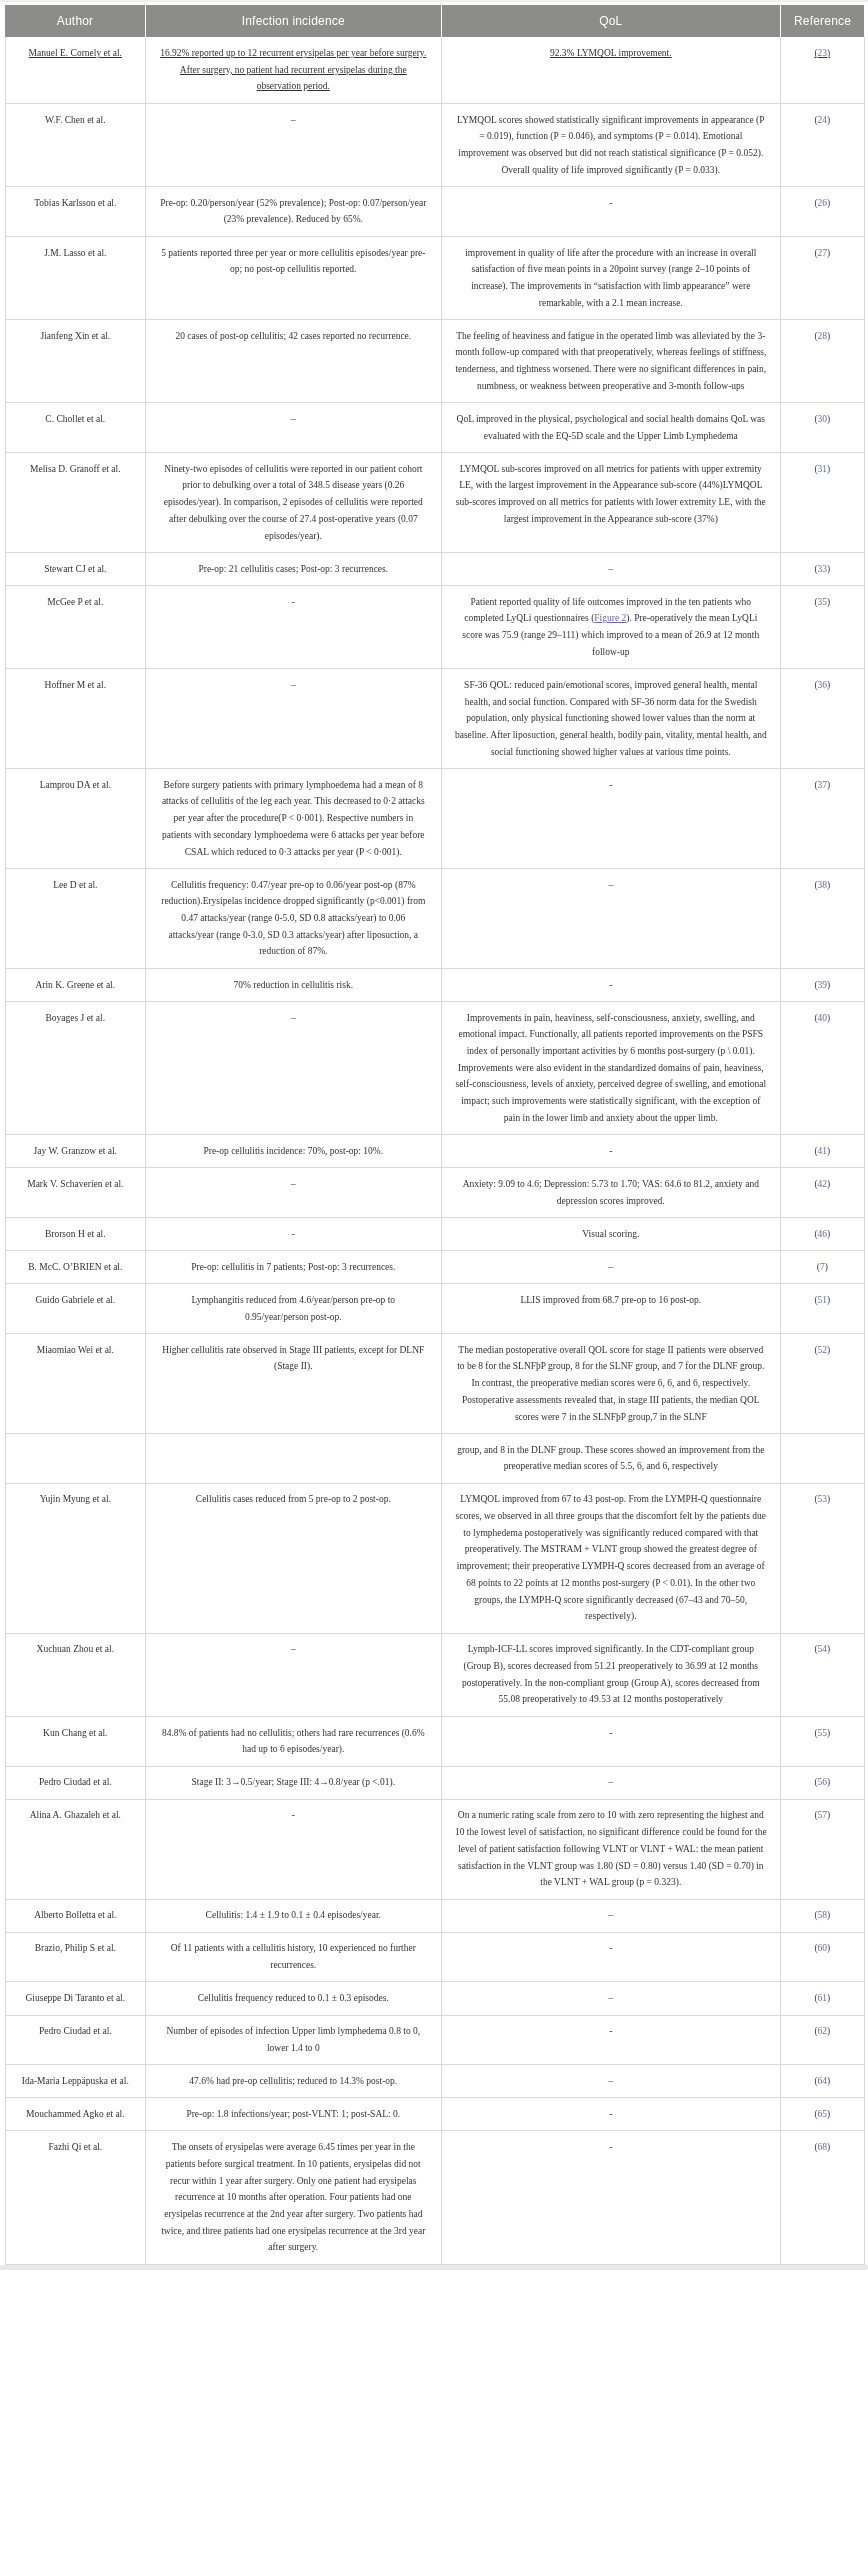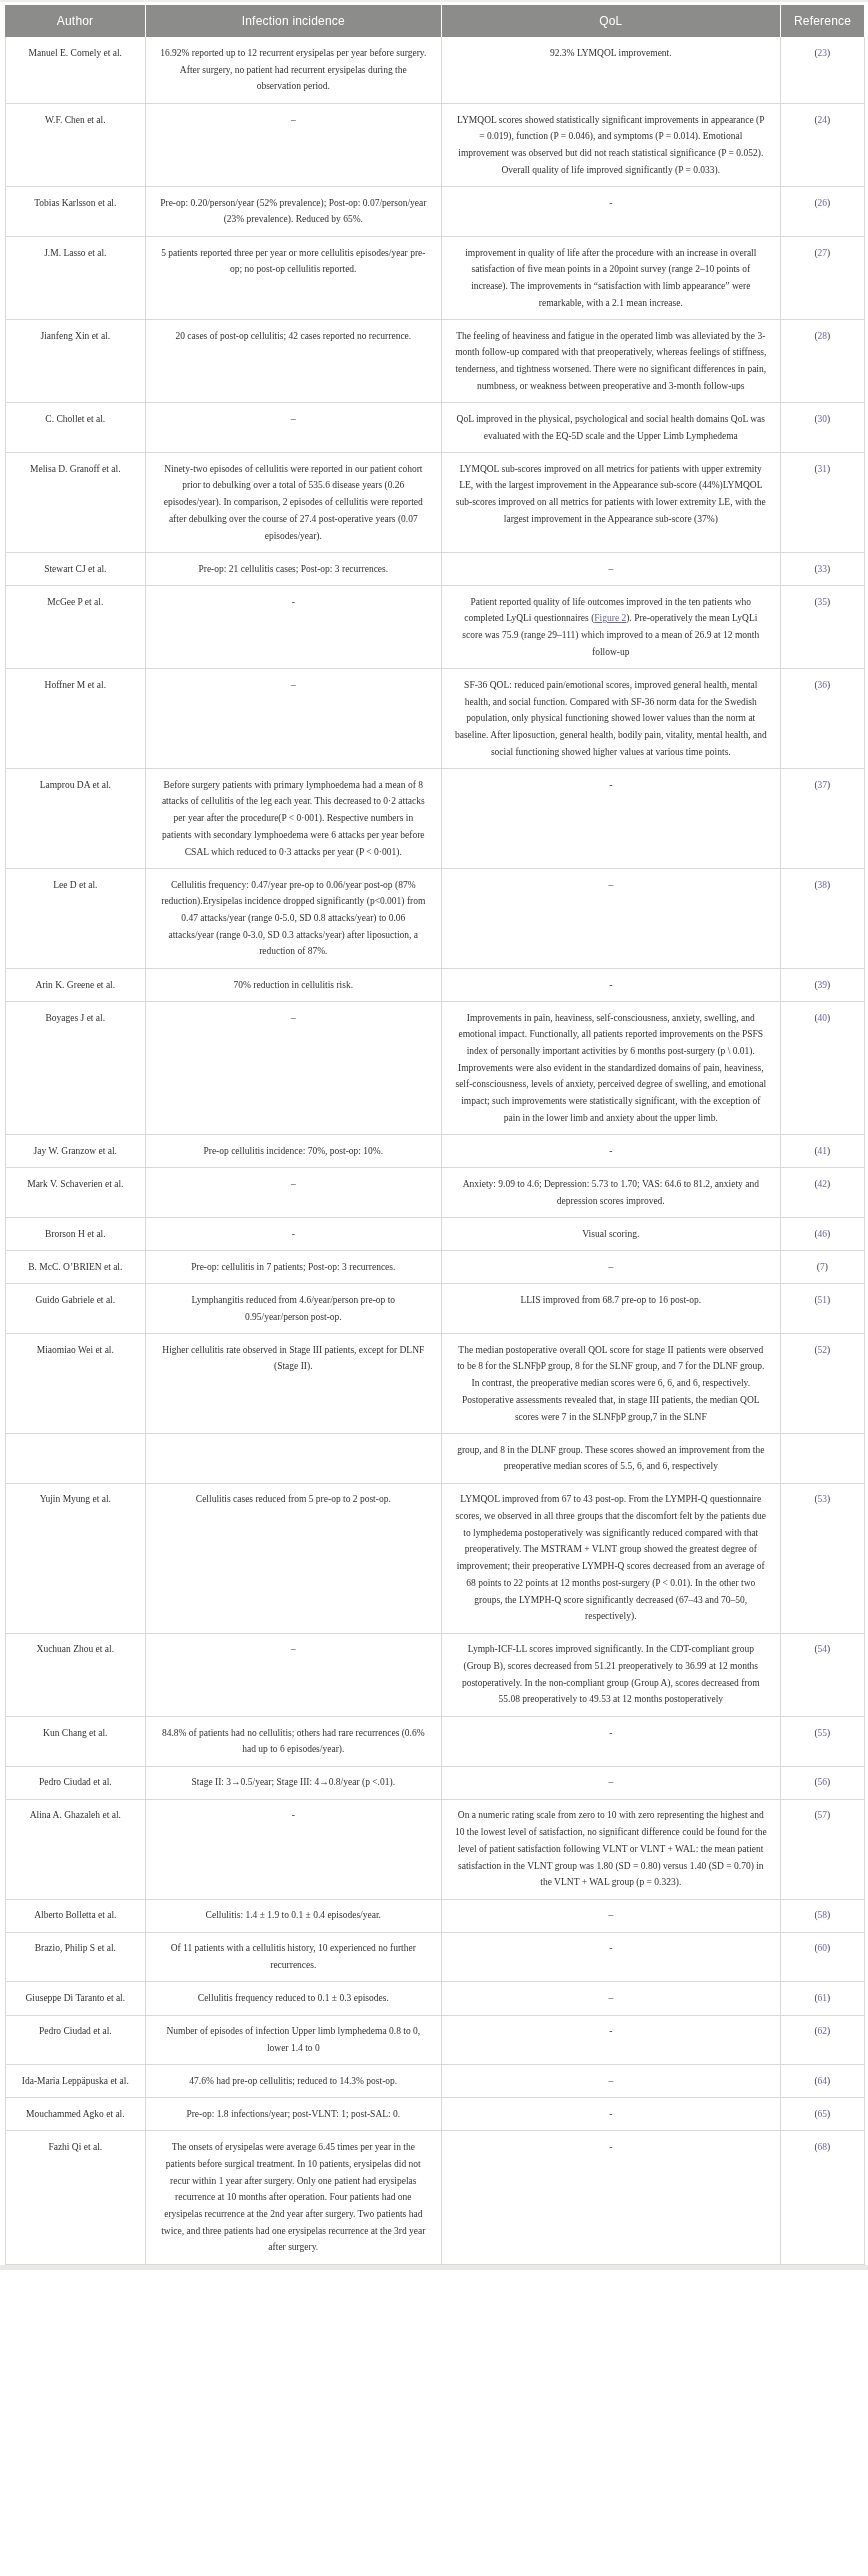--- a/index.html
+++ b/index.html
@@ -17,21 +17,21 @@
     font-size:12px;letter-spacing:0.2px;height:30px;
     border-left:1.2px solid #ffffff;text-align:center;vertical-align:middle;
   }
   thead th:first-child{border-left:none;}
   tbody td{
     border:0.6px solid #d9d9d7;vertical-align:top;text-align:center;
     font-family:"Liberation Serif","DejaVu Serif",serif;
     font-size:9.5px;line-height:16.7px;color:#323232;
     padding:7.7px 13px;word-wrap:break-word;
   }
-  tbody tr:first-child td{border-top:none;}
+  tbody tr:first-child td{border-top:none;text-decoration:underline;}
   td.author-cell{padding:7.7px 8.3px;}
   td.ref-cell{padding:7.7px 3.6px;}
   .ref-num{color:#6c66ab;}
   .paren{color:#3c3c3c;}
   .link{color:#6c66ab;cursor:pointer;text-decoration:underline;}
 </style>
 </head>
 <body>
 
 <div class="page">
@@ -84,21 +84,21 @@
           <td class="ref-cell"><span class="paren">(</span><span class="ref-num">28</span><span class="paren">)</span></td>
         </tr>
         <tr>
           <td class="author-cell"><span>C. Chollet et al.</span></td>
           <td class="infection-cell"><span>–</span></td>
           <td class="qol-cell"><span>QoL improved in the physical, psychological and social health domains QoL was evaluated with the EQ-5D scale and the Upper Limb Lymphedema</span></td>
           <td class="ref-cell"><span class="paren">(</span><span class="ref-num">30</span><span class="paren">)</span></td>
         </tr>
         <tr>
           <td class="author-cell"><span>Melisa D. Granoff et al.</span></td>
-          <td class="infection-cell"><span>Ninety-two episodes of cellulitis were reported in our patient cohort prior to debulking over a total of 535.6 disease years (0.26 episodes/year). In comparison, 2 episodes of cellulitis were reported after debulking over the course of 27.4 post-operative years (0.07 episodes/year).</span></td>
+          <td class="infection-cell"><span>Ninety-two episodes of cellulitis were reported in our patient cohort prior to debulking over a total of 348.5 disease years (0.26 episodes/year). In comparison, 2 episodes of cellulitis were reported after debulking over the course of 27.4 post-operative years (0.07 episodes/year).</span></td>
           <td class="qol-cell"><span>LYMQOL sub-scores improved on all metrics for patients with upper extremity LE, with the largest improvement in the Appearance sub-score (44%)LYMQOL sub-scores improved on all metrics for patients with lower extremity LE, with the largest improvement in the Appearance sub-score (37%)</span></td>
           <td class="ref-cell"><span class="paren">(</span><span class="ref-num">31</span><span class="paren">)</span></td>
         </tr>
         <tr>
           <td class="author-cell"><span>Stewart CJ et al.</span></td>
           <td class="infection-cell"><span>Pre-op: 21 cellulitis cases; Post-op: 3 recurrences.</span></td>
           <td class="qol-cell"><span>–</span></td>
           <td class="ref-cell"><span class="paren">(</span><span class="ref-num">33</span><span class="paren">)</span></td>
         </tr>
         <tr>

